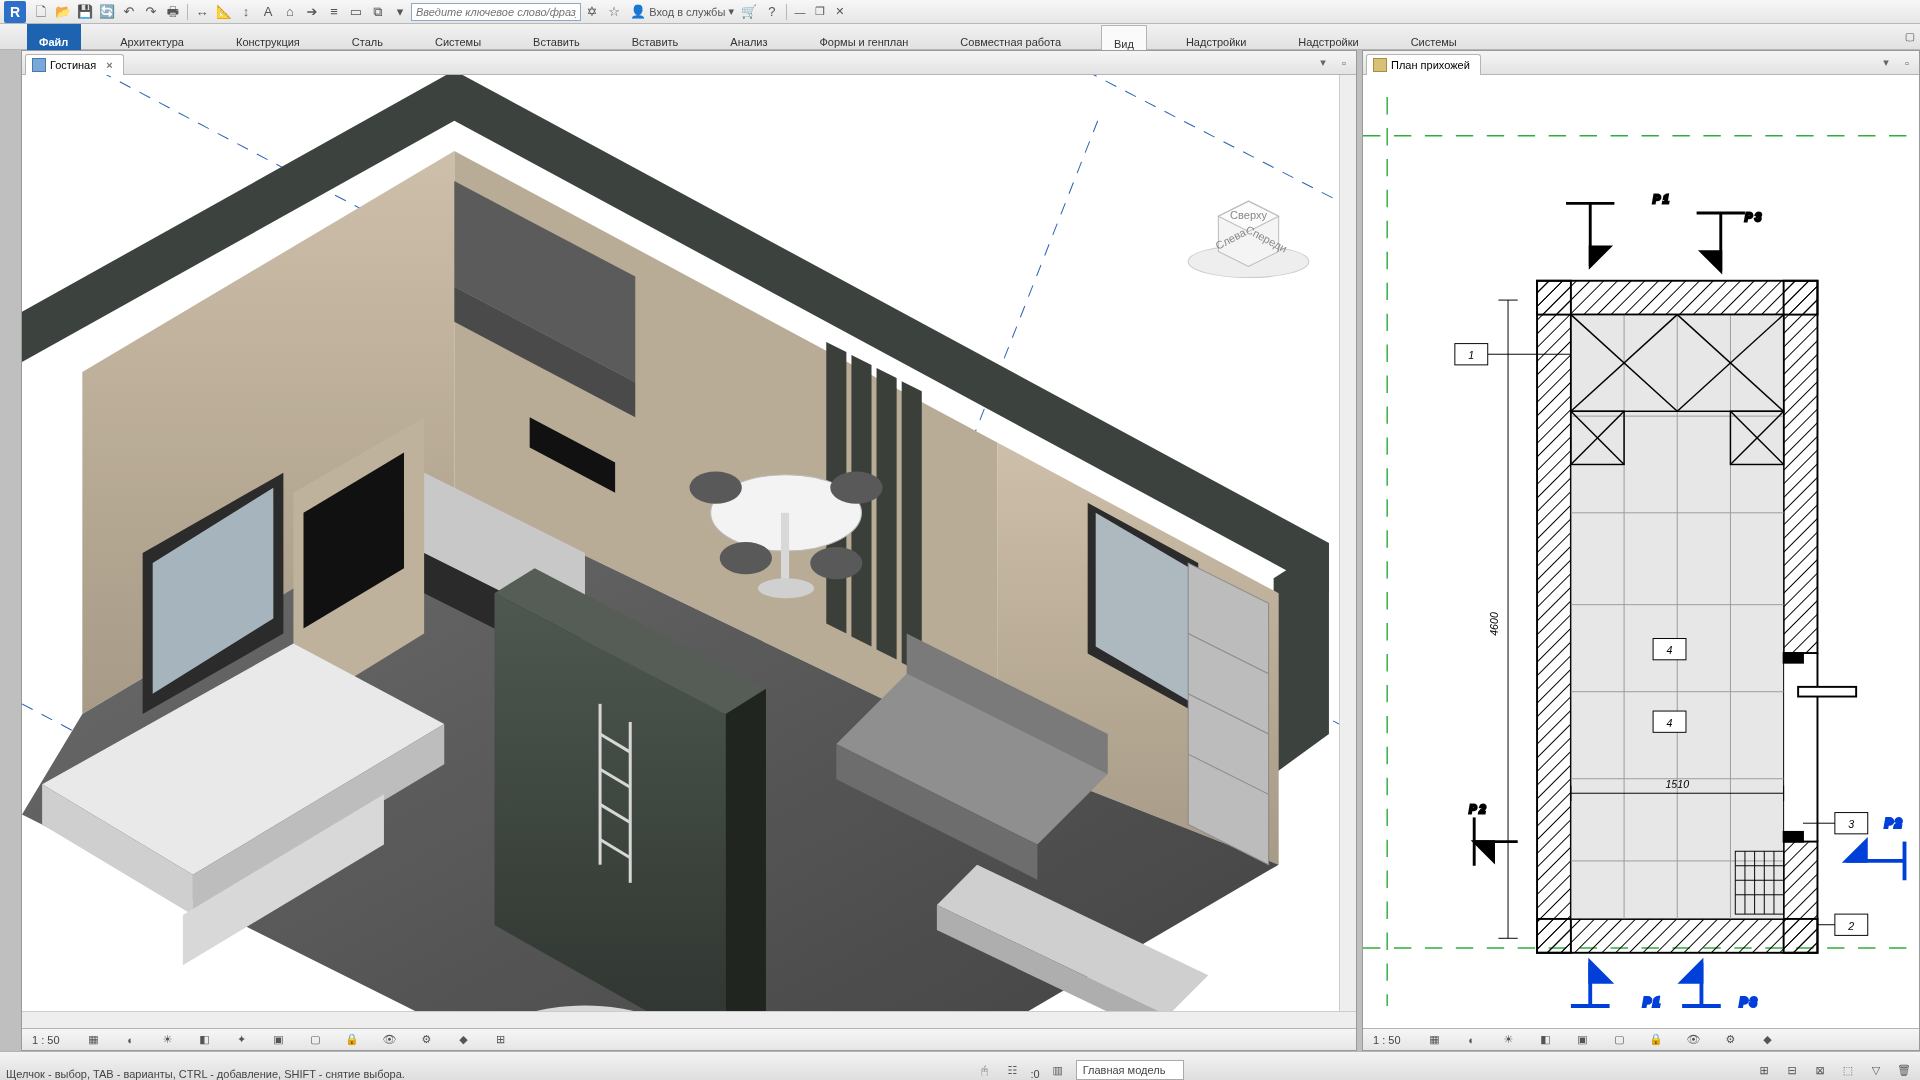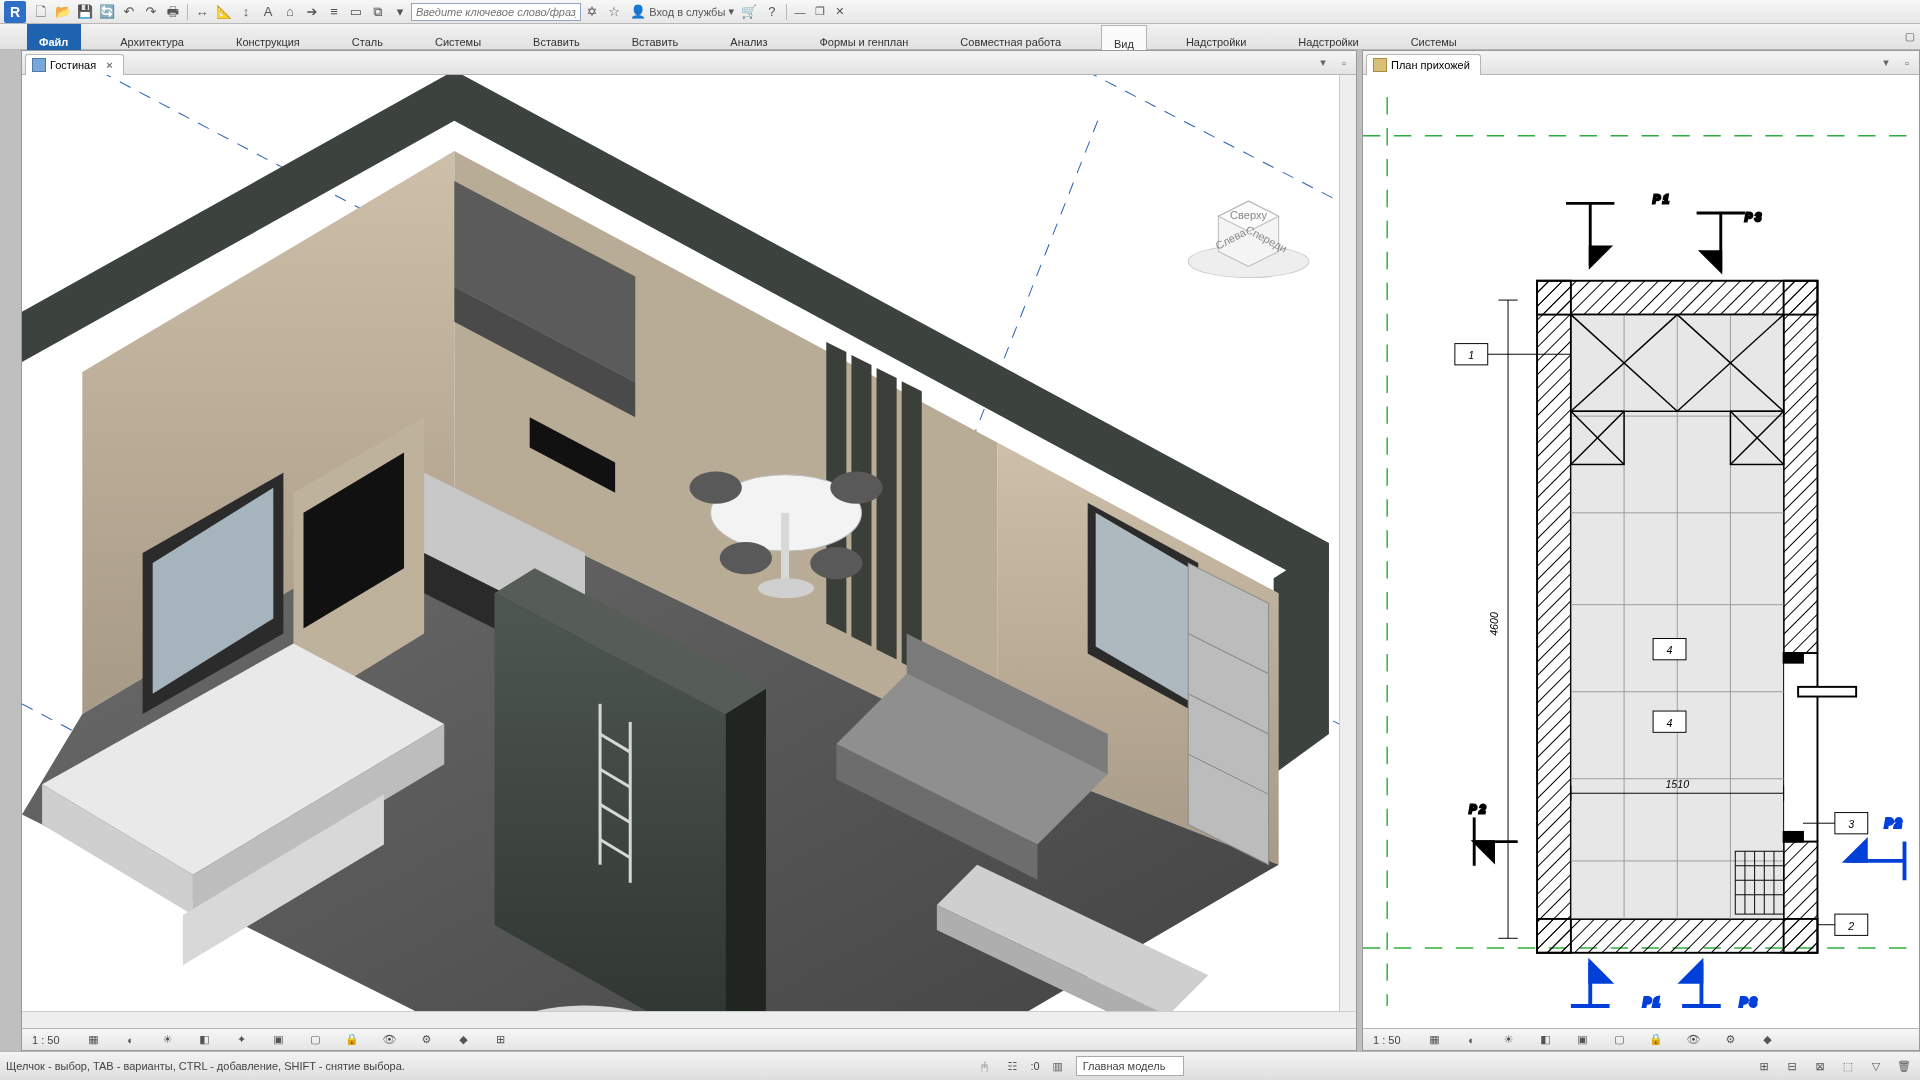--- a/index.html
+++ b/index.html
@@ -45,21 +45,21 @@
 .scroll-h{height:17px;background:#eee;border-top:1px solid #ccc;}
 .canvas-row{flex:1;display:flex;}
 
 
 .vcbar{height:22px;background:linear-gradient(#f6f6f6,#e6e6e6);border-top:1px solid #b5b5b5;display:flex;align-items:center;padding:0 4px;gap:19px;}
 .vcbar .scale{color:#444;padding:0 6px;}
 .vc-btn{width:18px;height:18px;display:flex;align-items:center;justify-content:center;cursor:pointer;color:#555;}
 .vcbar .grow{flex:1;}
 
 
-#status{position:absolute;bottom:0;left:0;right:0;height:29px;background:linear-gradient(#f3f3f3,#dedede);border-top:1px solid #b5b5b5;display:flex;align-items:center;padding:0 6px;gap:8px;color:#444;}
+#status{position:absolute;bottom:0;left:0;right:0;height:29px;background:linear-gradient(#f3f3f3,#dedede);border-top:1px solid #b5b5b5;display:flex;align-items:flex-end;padding:0 6px;gap:8px;color:#444;}
 #status .hint{flex:0 0 auto;}
 #status .grow{flex:1;}
 #status .sbtn{width:20px;height:20px;display:flex;align-items:center;justify-content:center;cursor:pointer;color:#555;}
 #status .sel{height:20px;border:1px solid #aaa;background:#fff;padding:0 18px 0 6px;display:flex;align-items:center;}
 
 
 .floor3d{position:absolute;inset:0;}
 .floor3d svg{width:100%;height:100%;}
 
 

